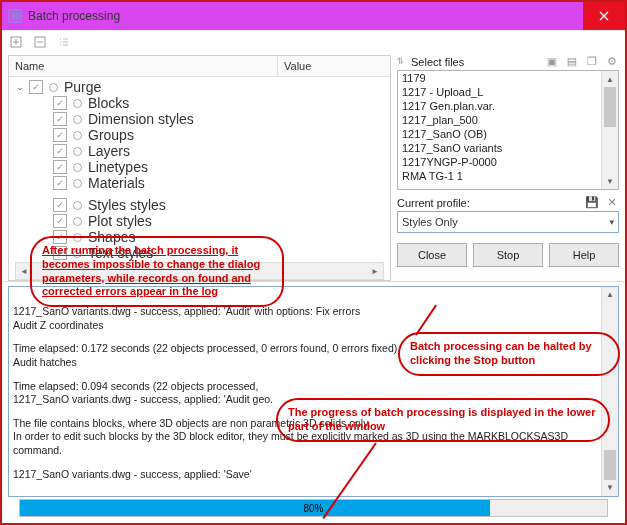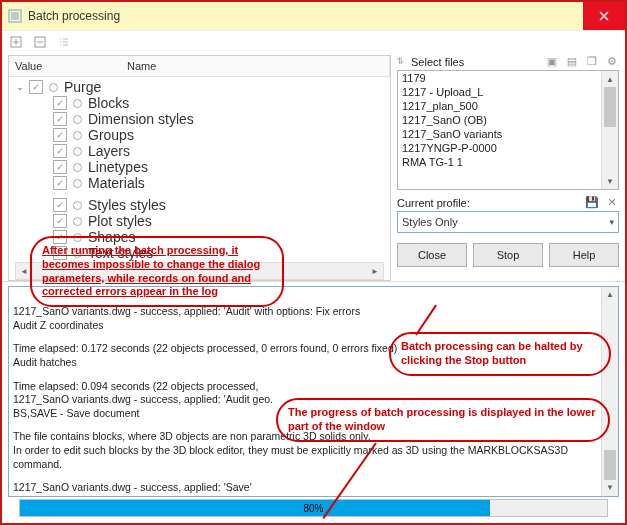--- a/index.html
+++ b/index.html
@@ -1,17 +1,17 @@
 <!DOCTYPE html>
 <html><head>
 <meta charset="utf-8">
 <style>
   html, body { margin:0; padding:0; font-family: "Segoe UI", Arial, sans-serif; font-size:11px; color:#222; background:#fff; }
   .window { width:627px; height:525px; box-sizing:border-box; border:2px solid #c41818; display:flex; flex-direction:column; position:relative; background:#fff; }
-  .titlebar { height:28px; background:#fef9c3; display:flex; align-items:center; border-bottom:1px solid #eee; }
+  .titlebar { height:28px; background:#d946ef; display:flex; align-items:center; border-bottom:1px solid #eee; }
   .title-ico { width:14px; height:14px; margin:0 6px; display:inline-flex; align-items:center; justify-content:center;}
   .title { flex:1; font-size:12px; color:#333; }
   .closebtn { width:42px; height:28px; background:#e81123; display:flex; align-items:center; justify-content:center; color:#fff; }
   .toolbar { height:24px; display:flex; align-items:center; gap:10px; padding:0 8px; }
   .tb-ico { width:14px; height:14px; color:#888; }
   .content { flex:1; display:flex; flex-direction:column; min-height:0;}
   .upper { display:flex; flex:0 0 auto; height:226px; border-bottom:1px solid #ddd;}
   .left { flex:1; border:1px solid #cfcfcf; margin:0 4px 0 6px; display:flex; flex-direction:column; min-width:0;}
   .right { width:222px; margin:0 6px 0 2px; display:flex; flex-direction:column; }
   .thead { display:flex; background:#fafafa; border-bottom:1px solid #e0e0e0;}
@@ -95,22 +95,22 @@
           <path d="M2 3h1M5 3h5M2 6h1M5 6h5M2 9h1M5 9h5" stroke="#bbb"></path>
         </svg>
       </span>
   </div>
 
   <div class="content">
     <div class="upper">
 
       <div class="left">
         <div class="thead">
+          <div class="th name">Name</div>
           <div class="th value">Value</div>
-          <div class="th name">Name</div>
         </div>
         <div class="tree">
           <div class="node">
             <span class="tw">⌄</span>
             <span class="cb">✓</span>
             <span class="dot"></span>
             <span class="lbl">Purge</span>
           </div>
           <div class="node indent1">
               <span class="cb">✓</span>
@@ -177,20 +177,21 @@
           <div class="sf-tools">
             <span>▣</span>
             <span>▤</span>
             <span>❐</span>
             <span>⚙</span>
           </div>
         </div>
         <div class="filelist">
           <div class="file-item">1179</div>
           <div class="file-item">1217 - Upload_L</div>
+          <div class="file-item">1217 Gen.plan.var.</div>
           <div class="file-item">1217_plan_500</div>
           <div class="file-item">1217_SanO (OB)</div>
           <div class="file-item">1217_SanO variants</div>
           <div class="file-item">1217YNGP-P-0000</div>
           <div class="file-item">RMA TG-1 1</div>
           <div class="vscroll">
             <div class="arr">▲</div>
             <div class="thumb"></div>
             <div class="arr bot">▼</div>
           </div>
@@ -214,38 +215,37 @@
 
     <div class="log">
       <p>1217_SanO variants.dwg - success, applied: 'Audit' with options: Fix errors</p>
       <p>Audit Z coordinates</p>
       <div class="gap"></div>
       <p>Time elapsed: 0.172 seconds (22 objects processed, 0 errors found, 0 errors fixed)</p>
       <p>Audit hatches</p>
       <div class="gap"></div>
       <p>Time elapsed: 0.094 seconds (22 objects processed,</p>
       <p>1217_SanO variants.dwg - success, applied: 'Audit geo.</p>
-      <p>BS,SAVE - Save document</p>
       <div class="gap"></div>
       <p>The file contains blocks, where 3D objects are non parametric 3D solids only.</p>
       <p>In order to edit such blocks by the 3D block editor, they must be explicitly marked as 3D using the MARKBLOCKSAS3D command.</p>
       <div class="gap"></div>
       <p>1217_SanO variants.dwg - success, applied: 'Save'</p>
       <div class="vscroll" style="top:0;">
         <div class="arr">▲</div>
         <div class="thumb" style="top:auto;bottom:16px;height:30px"></div>
         <div class="arr bot">▼</div>
       </div>
     </div>
 
     <div class="progress-wrap">
       <div class="progress-bar" style="width:80%"></div>
       <div class="progress-txt">80%</div>
     </div>
   </div>
 
   <div class="anno" style="left:28px; top:234px; width:230px;text-decoration:underline;">After running the batch processing, it becomes impossible to change the dialog parameters, while records on found and corrected errors appear in the log</div>
-  <div class="anno" style="left:387px; top:330px; width:198px;">Batch processing can be halted by clicking the Stop button</div>
+  <div class="anno" style="left:396px; top:330px; width:198px;">Batch processing can be halted by clicking the Stop button</div>
   <div class="anno" style="left:274px; top:396px; width:310px;">The progress of batch processing is displayed in the lower part of the window</div>
   <div class="anno-line" style="left:414px; top:332px; width:36px; transform:rotate(-56deg);"></div>
   <div class="anno-line" style="left:374px; top:440px; width:92px; transform:rotate(125deg);"></div>
 
 </div>
 
 </body></html>

